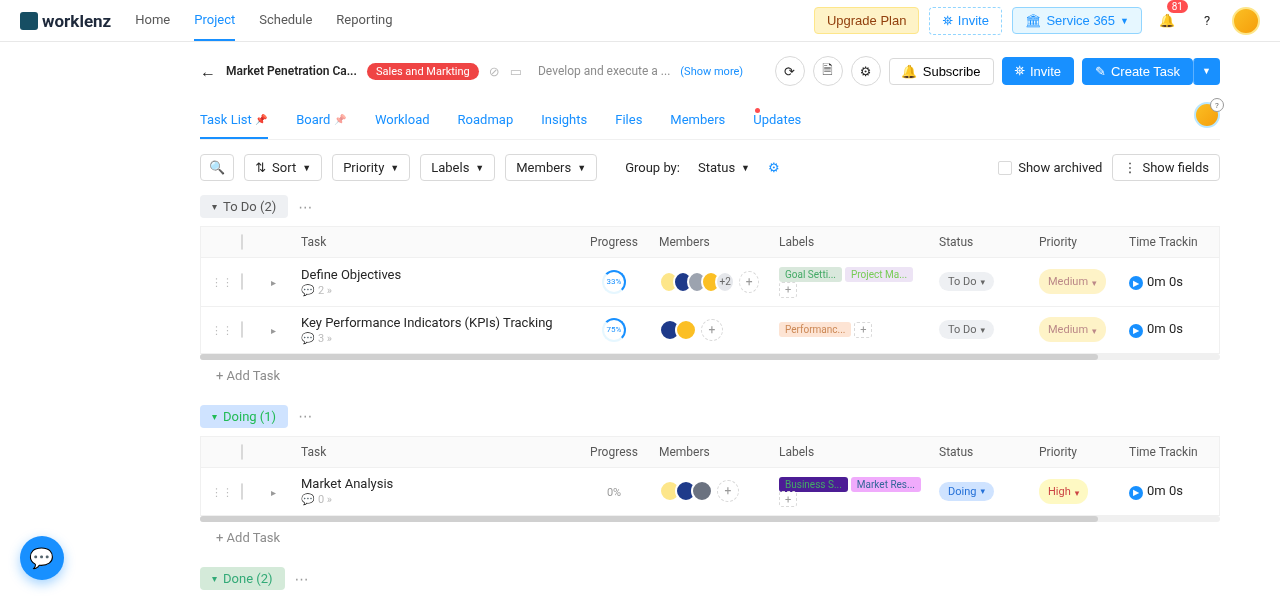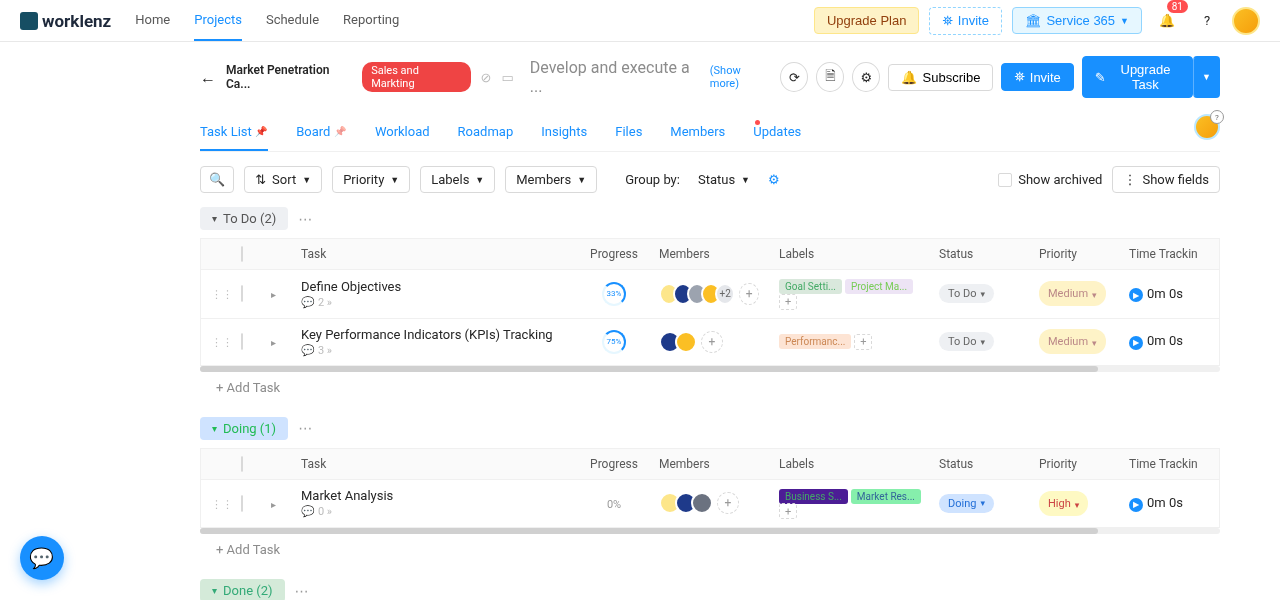--- a/index.html
+++ b/index.html
@@ -18,21 +18,21 @@
 .btn-service { background: #e6f7ff; border-color: #91d5ff; color: #1890ff; }
 .icon-btn { width: 30px; height: 30px; border-radius: 50%; display: flex; align-items: center; justify-content: center; cursor: pointer; position: relative; }
 .badge { position: absolute; top: -6px; right: -6px; background: #ff4d4f; color: #fff; font-size: 10px; border-radius: 8px; padding: 1px 5px; }
 .avatar-top { width: 28px; height: 28px; border-radius: 50%; background: linear-gradient(135deg,#fbbf24,#f59e0b); border: 2px solid #fde68a; }
 .content { padding: 14px 60px 0 200px; }
 @media (max-width: 1400px){ .content{ padding: 14px 60px 0 200px; } }
 .proj-header { display: flex; align-items: center; gap: 10px; }
 .back-arrow { font-size: 16px; cursor: pointer; }
 .proj-title { font-size: 12px; font-weight: 600; }
 .label-pill { padding: 2px 9px; border-radius: 10px; font-size: 11px; color: #fff; }
-.desc { color: #8c8c8c; font-size: 16px; margin-left: 6px; }
+.desc { color: #8c8c8c; font-size: 12px; margin-left: 6px; }
 .show-more { color: #1890ff; cursor: pointer; font-size: 11px; }
 .header-btns { display: flex; gap: 8px; margin-left: auto; align-items: center; }
 .icon-round { width: 30px; height: 30px; border: 1px solid #d9d9d9; border-radius: 50%; display: flex; align-items: center; justify-content: center; cursor: pointer; font-size: 13px; }
 .btn-primary { background: #1890ff; color: #fff; border-color: #1890ff; }
 .btn-create { background: #1890ff; color: #fff; border-color: #1890ff; }
 .btn-dropdown { background: #1890ff; color: #fff; border-color: #1890ff; border-left: 1px solid rgba(255,255,255,0.3); padding: 5px 8px; }
 .tabs { display: flex; gap: 28px; margin-top: 18px; border-bottom: 1px solid #f0f0f0; position: relative; }
 .tab { padding: 8px 0 10px 0; color: #1890ff; cursor: pointer; font-size: 13px; border-bottom: 2px solid transparent; display: flex; gap: 4px; align-items: center; }
 .tab.active { border-bottom-color: #1890ff; }
 .tab .pin { font-size: 10px; }
@@ -86,21 +86,21 @@
 </head>
 <body>
 
 <div class="topbar">
   <div class="logo">
     <span class="logo-icon"></span>
     <span>worklenz</span>
   </div>
   <div class="nav" id="nav">
       <div class="nav-item">Home</div>
-      <div class="nav-item active">Projects</div>
+      <div class="nav-item active">Project</div>
       <div class="nav-item">Schedule</div>
       <div class="nav-item">Reporting</div>
     </div>
   <div class="spacer"></div>
   <div class="top-actions">
     <button class="btn btn-upgrade">Upgrade Plan</button>
     <button class="btn btn-invite-top">
       <span>⛯</span>
       <span>Invite</span>
     </button>
@@ -144,21 +144,21 @@
         <span>🔔</span>
         <span>Subscribe</span>
       </button>
       <button class="btn btn-primary">
         <span>⛯</span>
         <span>Invite</span>
       </button>
       <div style="display:flex">
         <button class="btn btn-create">
           <span>✎</span>
-          <span>Upgrade Task</span>
+          <span>Create Task</span>
         </button>
         <button class="btn btn-dropdown">
             <span class="caret">▼</span>
           </button>
       </div>
     </div>
   </div>
 
   <div class="tabs" id="tabs">
     <div class="tab active">Task List<span class="pin">📌</span></div>
@@ -300,21 +300,21 @@
           <div class="col-task"><span class="task-name">Market Analysis</span> <span class="meta-icon">💬</span> <span class="meta-icon">0 »</span></div>
           <div class="col-progress"><span style="font-size:11px;color:#999">0%</span></div>
           <div class="col-members">
             <div class="members-stack">
               <span class="mem" style="background:#fde68a"></span>
               <span class="mem" style="background:#1e3a8a"></span>
               <span class="mem" style="background:#6b7280"></span>
               <span class="mem-add">+</span>
             </div>
           </div>
-          <div class="col-labels"><span class="label-tag" style="background:#4c1d95;color:#4a6">Business S...</span><span class="label-tag" style="background:#86efac;color:#369">Market Res...</span><span class="label-add">+</span></div>
+          <div class="col-labels"><span class="label-tag" style="background:#4c1d95;color:#4a6">Business S...</span><span class="label-tag" style="background:#f0abfc;color:#369">Market Res...</span><span class="label-add">+</span></div>
           <div class="col-status"><span class="status-pill" style="background:#cfe3ff;color:#2470d8">Doing <span class="caret">▾</span></span></div>
           <div class="col-priority"><span class="priority-pill" style="background:#fef9c3;color:#c44">High <span class="caret">▾</span></span></div>
           <div class="col-time"><span class="play-icon">▶</span><span>0m 0s</span></div>
         </div>
         <div class="scrollbar"></div>
         <div class="add-task">+ Add Task</div>
       </div>
       <div class="section">
         <div class="section-header">
           <div class="section-pill" style="background:#d4ead9;color:#3a7">

